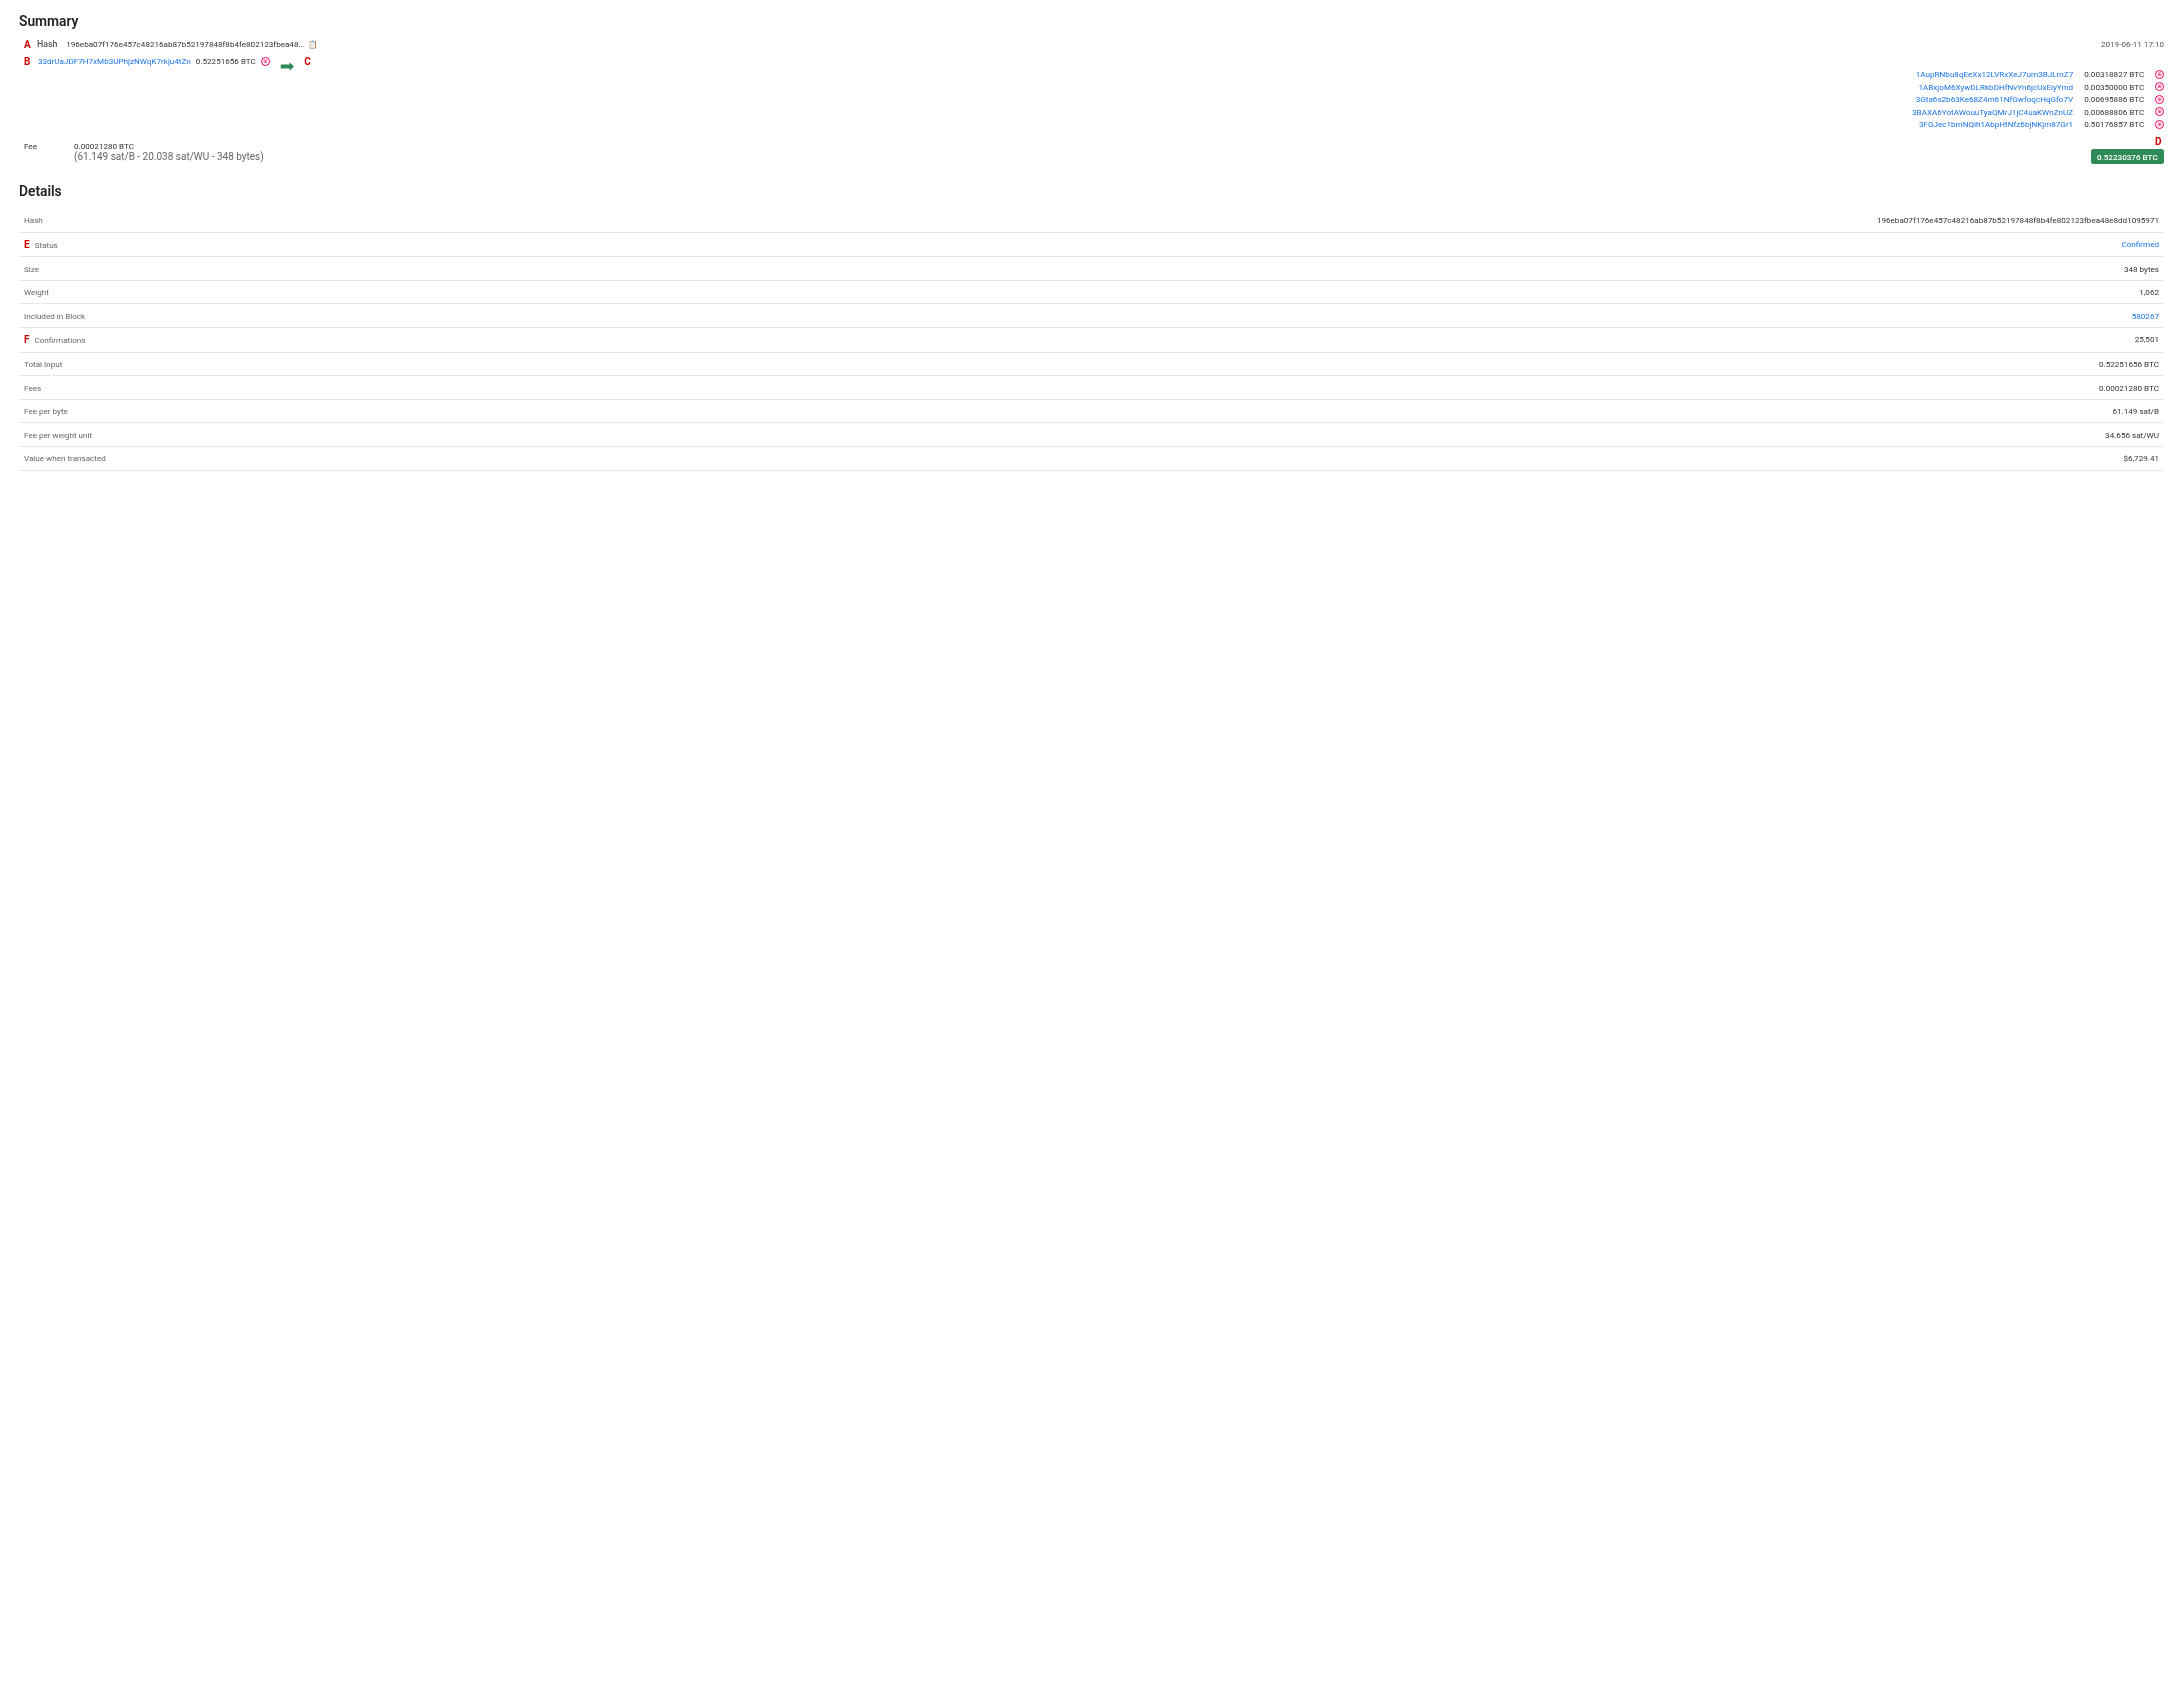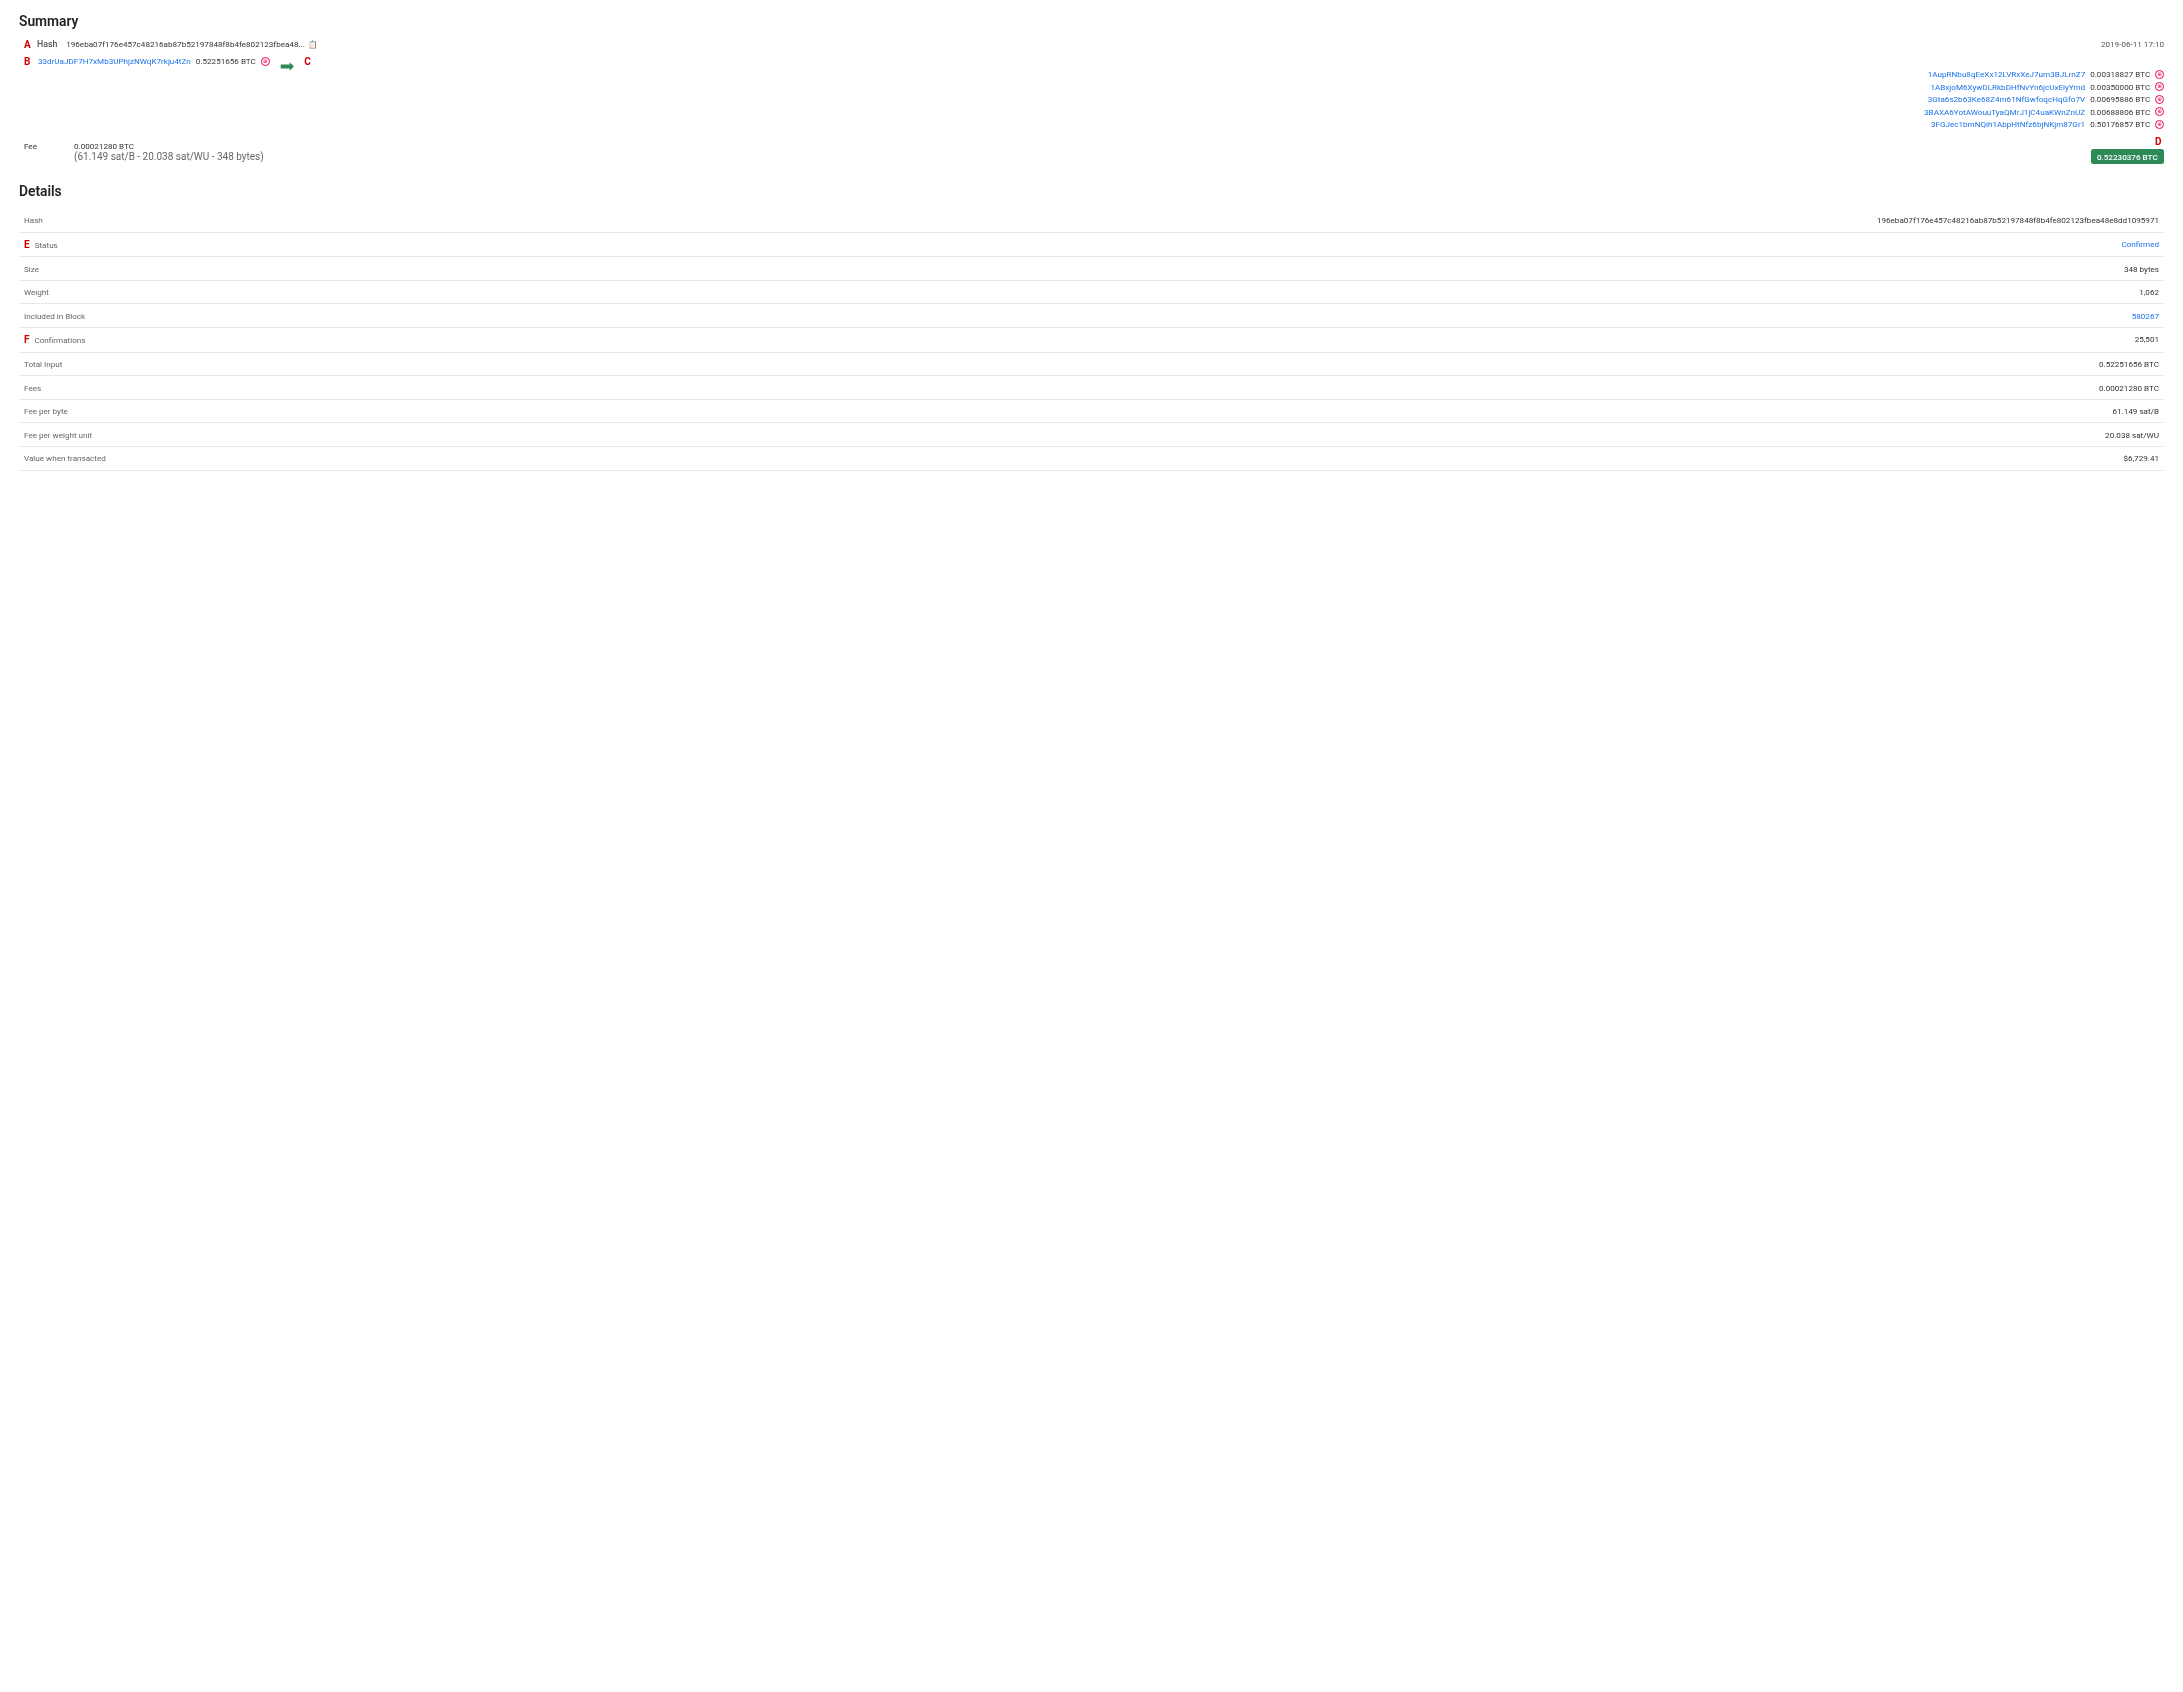--- a/index.html
+++ b/index.html
@@ -156,21 +156,21 @@
       margin-bottom: 6.3px;
     }
     .hash-left-group {
       display: flex;
       align-items: center;
       gap: 3.8px;
     }
     .output-row-item {
       display: flex;
       align-items: center;
-      gap: 5px;
+      gap: 11px;
     }
     .tx-middle {
       display: flex;
       align-items: flex-start;
       gap: 0px;
       margin: 3.8px 0 6.3px 0;
     }
     .inputs-col {
       display: flex;
       flex-direction: column;
@@ -306,21 +306,21 @@
         <tr>
           <td>Fees</td>
           <td>0.00021280 BTC</td>
         </tr>
         <tr>
           <td>Fee per byte</td>
           <td>61.149 sat/B</td>
         </tr>
         <tr>
           <td>Fee per weight unit</td>
-          <td>20.038 sat/WU</td>
+          <td>34.656 sat/WU</td>
         </tr>
         <tr>
           <td>Value when transacted</td>
           <td>$6,729.41</td>
         </tr>
       </tbody>
   </table>
 </div>
 
 

